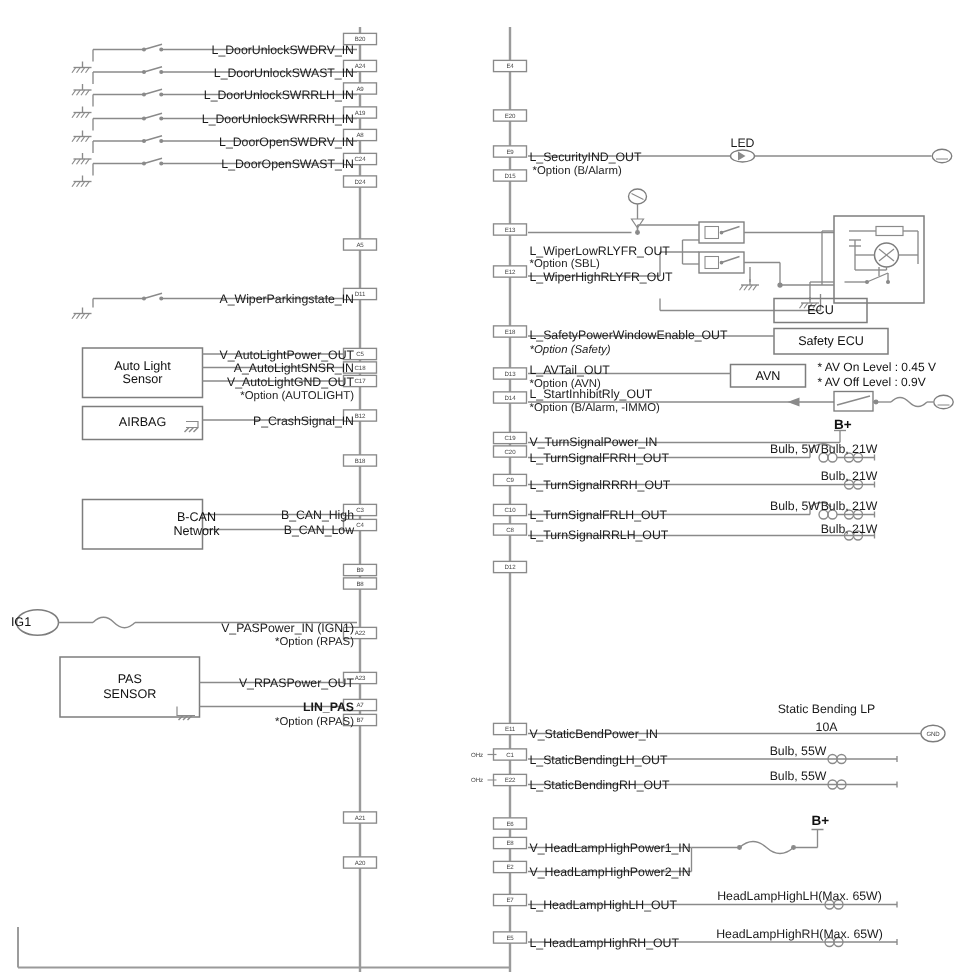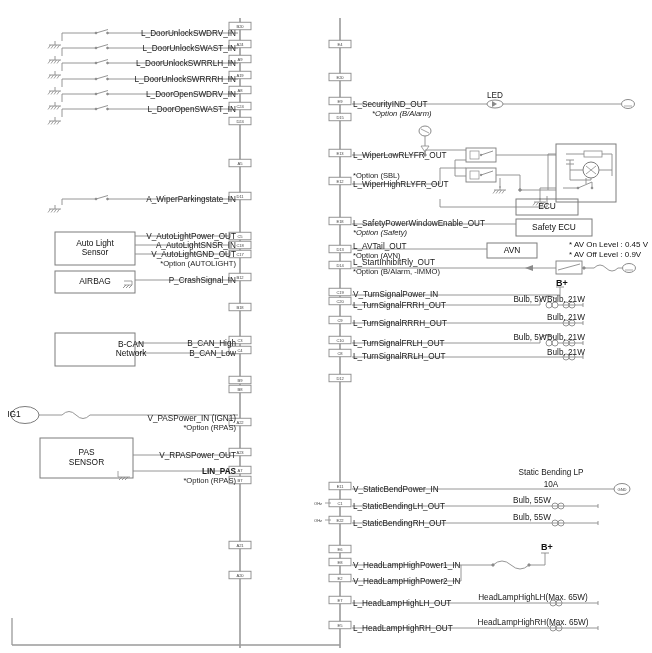--- a/index.html
+++ b/index.html
@@ -32,21 +32,21 @@
     transform:translate(-50%,-50%);
   }
   .pinlbl{
     position:absolute;
     font-size:4.1px;
     color:#444;
     white-space:nowrap;
     transform:translate(-50%,-50%);
     letter-spacing:-0.1px;
   }
-  .note{font-size:8px;color:#111;margin-left:24px;}
+  .note{font-size:8px;color:#111;}
   .bplus{font-size:9px;color:#111;font-weight:bold;}
 </style>
 </head>
 <body>
 
 <div id="canvas">
 
   <svg width="652" height="653">
     <defs>
       <g id="gndsym">
@@ -465,22 +465,22 @@
       <div class="lbl  r" style="left: 236px; top: 340px;">B_CAN_High</div>
       <div class="lbl  r" style="left: 236px; top: 350px;">B_CAN_Low</div>
       <div class="boxlbl" style="left: 86.5px; top: 458px;">PAS<br>SENSOR</div>
       <div class="lbl  r" style="left: 236px; top: 452px;">V_RPASPower_OUT</div>
       <div class="lbl  r" style="left: 236px; top: 468px; font-weight: bold;">LIN_PAS</div>
       <div class="lbl opt r" style="left: 236px; top: 477px;">*Option (RPAS)</div>
       <div class="boxlbl" style="left: 14px; top: 415px;">IG1</div>
       <div class="lbl  r" style="left: 236px; top: 415px;">V_PASPower_IN (IGN1)</div>
       <div class="lbl opt r" style="left: 236px; top: 424px;">*Option (RPAS)</div>
       <div class="lbl " style="left: 353px; top: 101px;">L_SecurityIND_OUT</div>
-      <div class="lbl opt" style="left: 372px; top: 109.5px; font-style: italic;">*Option (B/Alarm)</div>
-      <div class="lbl " style="left: 353px; top: 152px;">L_WiperLowRLYFR_OUT</div>
+      <div class="lbl opt" style="left: 355px; top: 109.5px;">*Option (B/Alarm)</div>
+      <div class="lbl " style="left: 353px; top: 164px;">L_WiperLowRLYFR_OUT</div>
       <div class="lbl opt" style="left: 353px; top: 172px;">*Option (SBL)</div>
       <div class="lbl " style="left: 353px; top: 181px;">L_WiperHighRLYFR_OUT</div>
       <div class="lbl " style="left: 353px; top: 220px;">L_SafetyPowerWindowEnable_OUT</div>
       <div class="lbl opt" style="left: 353px; top: 228.5px; font-style: italic;">*Option (Safety)</div>
       <div class="lbl " style="left: 353px; top: 243px;">L_AVTail_OUT</div>
       <div class="lbl opt" style="left: 353px; top: 251.5px; text-align: right;">*Option (AVN)</div>
       <div class="lbl " style="left: 353px; top: 259px;">L_StartInhibitRly_OUT</div>
       <div class="lbl opt" style="left: 353px; top: 267.5px;">*Option (B/Alarm, -IMMO)</div>
       <div class="lbl " style="left: 353px; top: 291px;">V_TurnSignalPower_IN</div>
       <div class="lbl " style="left: 353px; top: 302px;">L_TurnSignalFRRH_OUT</div>

